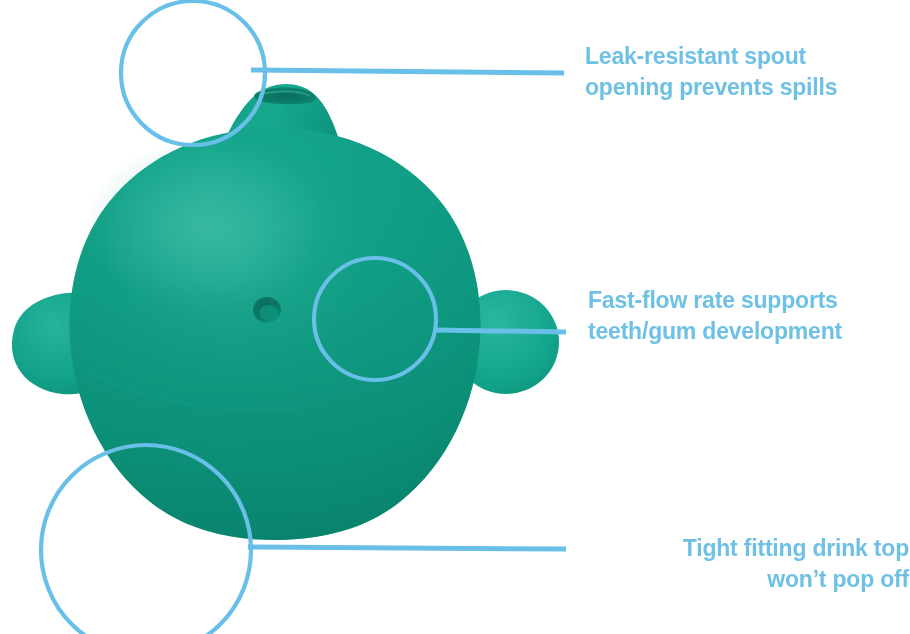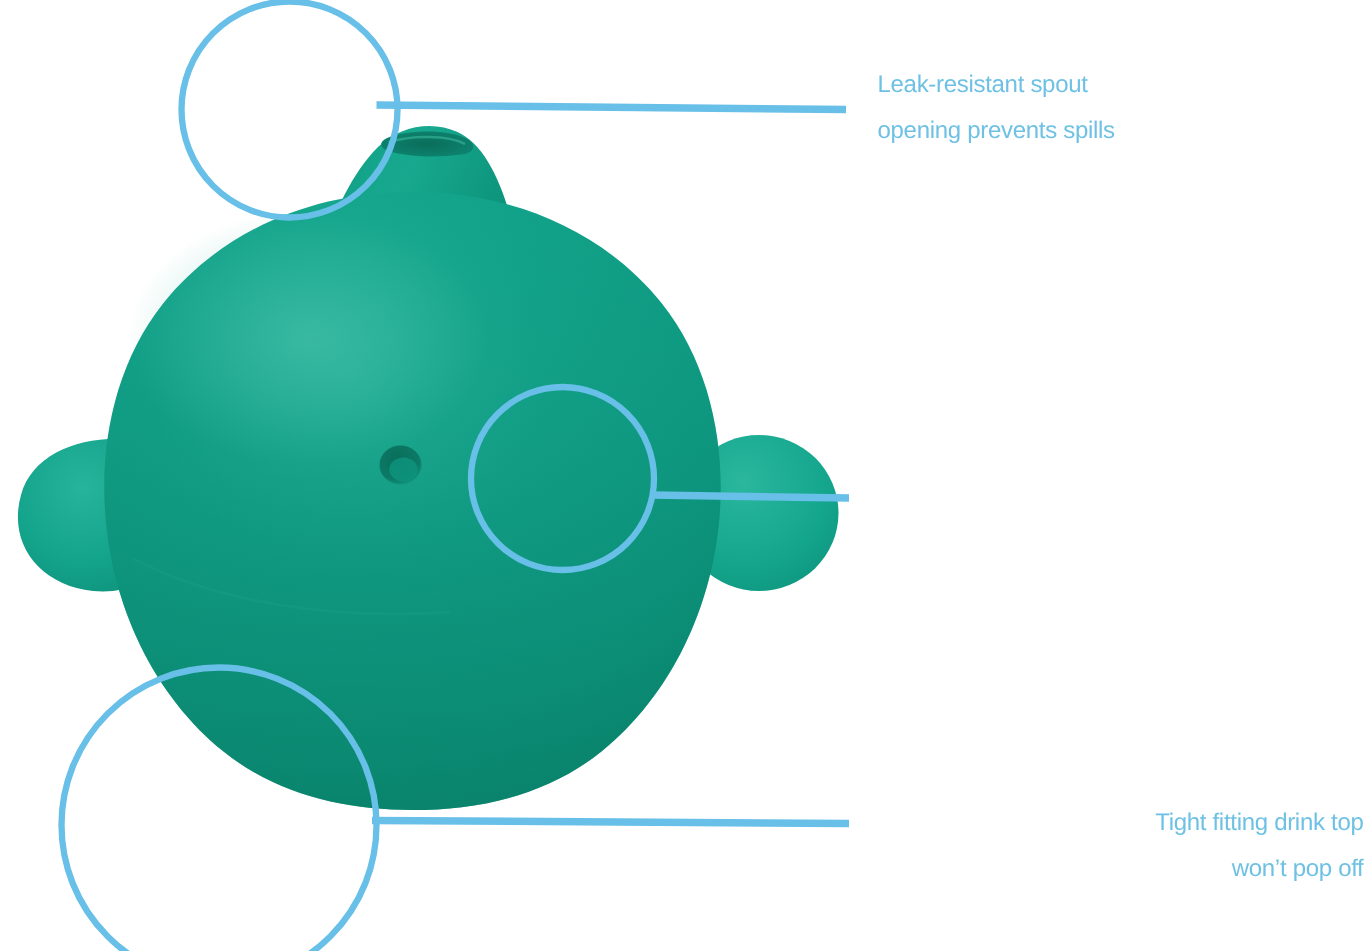--- a/index.html
+++ b/index.html
@@ -18,22 +18,22 @@
   #art {
     position: absolute;
     left: 0;
     top: 0;
     width: 910px;
     height: 634px;
   }
   .callout {
     position: absolute;
     font-family: "Liberation Sans", sans-serif;
-    font-weight: normal;
-    font-size: 16px;
+    font-weight: bold;
+    font-size: 23px;
     line-height: 31px;
     letter-spacing: -0.2px;
     color: #6ec1e4;
     white-space: pre-line;
   }
   #callout-0 { left: 585px; top: 41px; width: 320px; }
   #callout-1 { left: 588px; top: 285px; width: 320px; }
   #callout-2 { left: 589px; top: 533px; width: 320px; }
 </style>
 </head>
@@ -151,17 +151,19 @@
     <g fill="none" stroke="#68bfe8" stroke-width="4.2">
       <circle cx="193" cy="73" r="72" stroke="#68bfe8" stroke-width="4.2"></circle>
       <circle cx="375" cy="319" r="61" stroke="#68bfe8" stroke-width="4.2"></circle>
       <circle cx="146" cy="550" r="105" stroke="#68bfe8" stroke-width="4.2"></circle>
     </g>
   </svg>
 
   <div class="callout" id="callout-0" style="color: rgb(110, 193, 228);">Leak-resistant spout
 opening prevents spills</div>
 
+  <div class="callout" id="callout-1" style="color: rgb(110, 193, 228);">Fast-flow rate supports
+teeth/gum development</div>
 
   <div class="callout" id="callout-2" style="color: rgb(110, 193, 228); text-align: right;">Tight fitting drink top
 won’t pop off</div>
 
 </div>
 
 </body></html>

